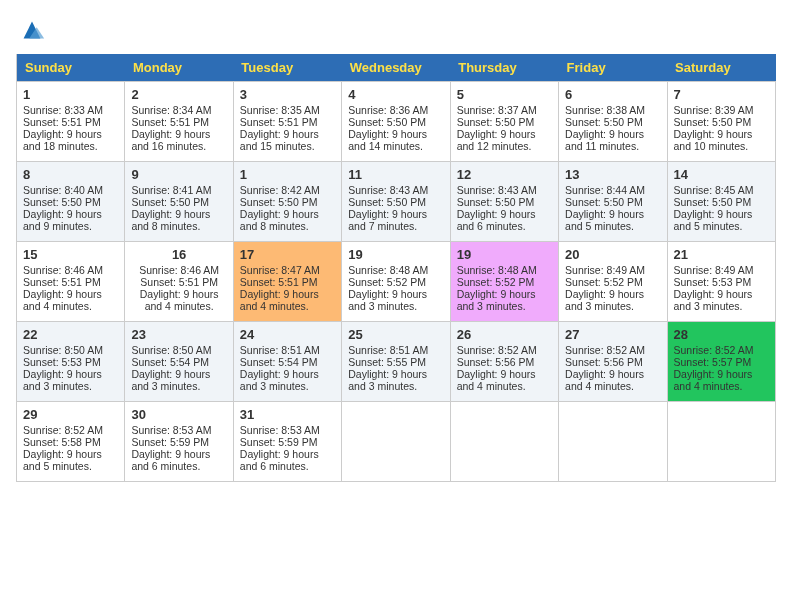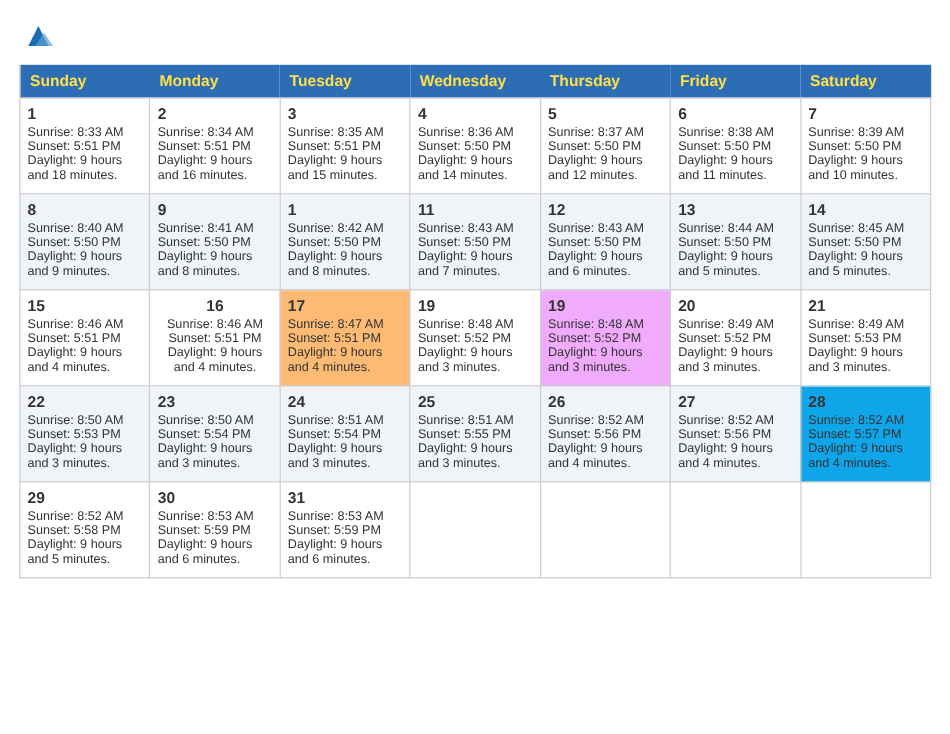--- a/index.html
+++ b/index.html
@@ -199,21 +199,21 @@
 Daylight: 9 hours and 3 minutes.</span></td>
         <td style="background-color: rgb(240, 244, 248);"><span class="day-num">25</span><span style="white-space: pre-line;">Sunrise: 8:51 AM
 Sunset: 5:55 PM
 Daylight: 9 hours and 3 minutes.</span></td>
         <td style="background-color: rgb(240, 244, 248);"><span class="day-num">26</span><span style="white-space: pre-line;">Sunrise: 8:52 AM
 Sunset: 5:56 PM
 Daylight: 9 hours and 4 minutes.</span></td>
         <td style="background-color: rgb(240, 244, 248);"><span class="day-num">27</span><span style="white-space: pre-line;">Sunrise: 8:52 AM
 Sunset: 5:56 PM
 Daylight: 9 hours and 4 minutes.</span></td>
-        <td style="background-color: #0ea5e9;"><span class="day-num">28</span><span style="white-space: pre-line;">Sunrise: 8:52 AM
+        <td style="background-color: #22c55e;"><span class="day-num">28</span><span style="white-space: pre-line;">Sunrise: 8:52 AM
 Sunset: 5:57 PM
 Daylight: 9 hours and 4 minutes.</span></td>
       </tr>
       <tr>
         <td style="background-color: rgb(255, 255, 255);"><span class="day-num">29</span><span style="white-space: pre-line;">Sunrise: 8:52 AM
 Sunset: 5:58 PM
 Daylight: 9 hours and 5 minutes.</span></td>
         <td style="background-color: rgb(255, 255, 255);"><span class="day-num">30</span><span style="white-space: pre-line;">Sunrise: 8:53 AM
 Sunset: 5:59 PM
 Daylight: 9 hours and 6 minutes.</span></td>

